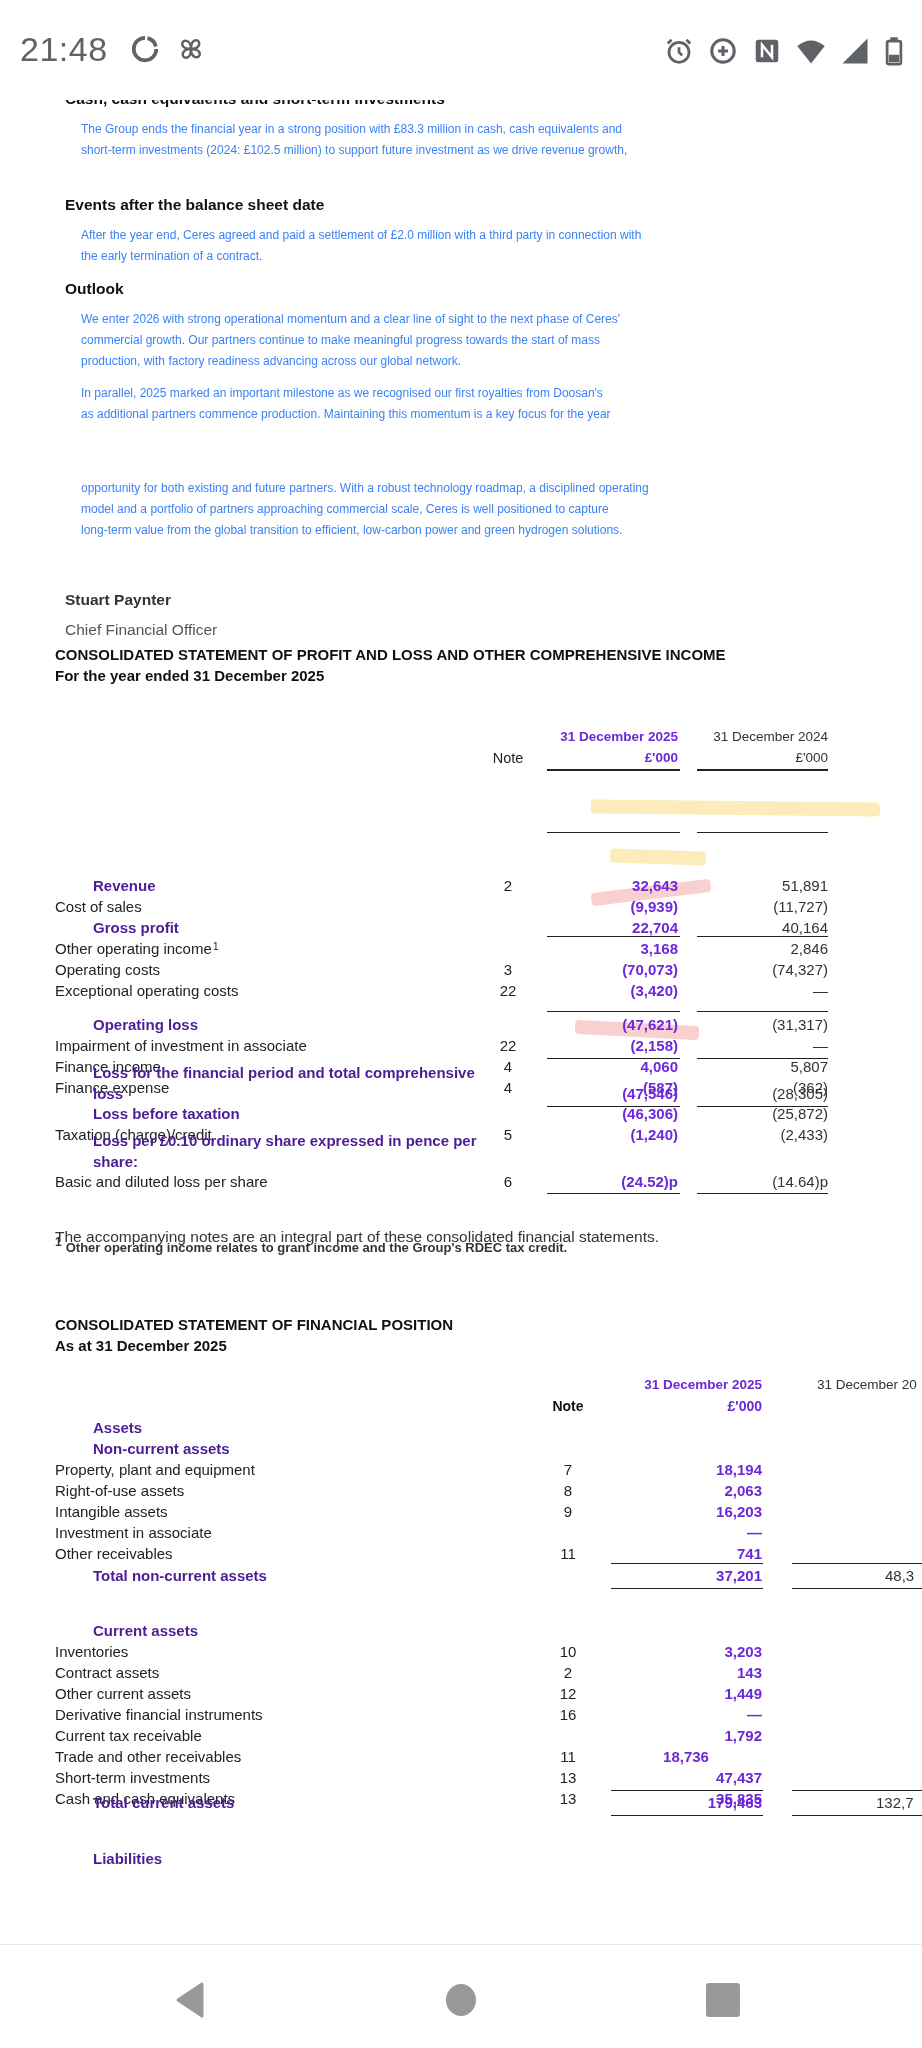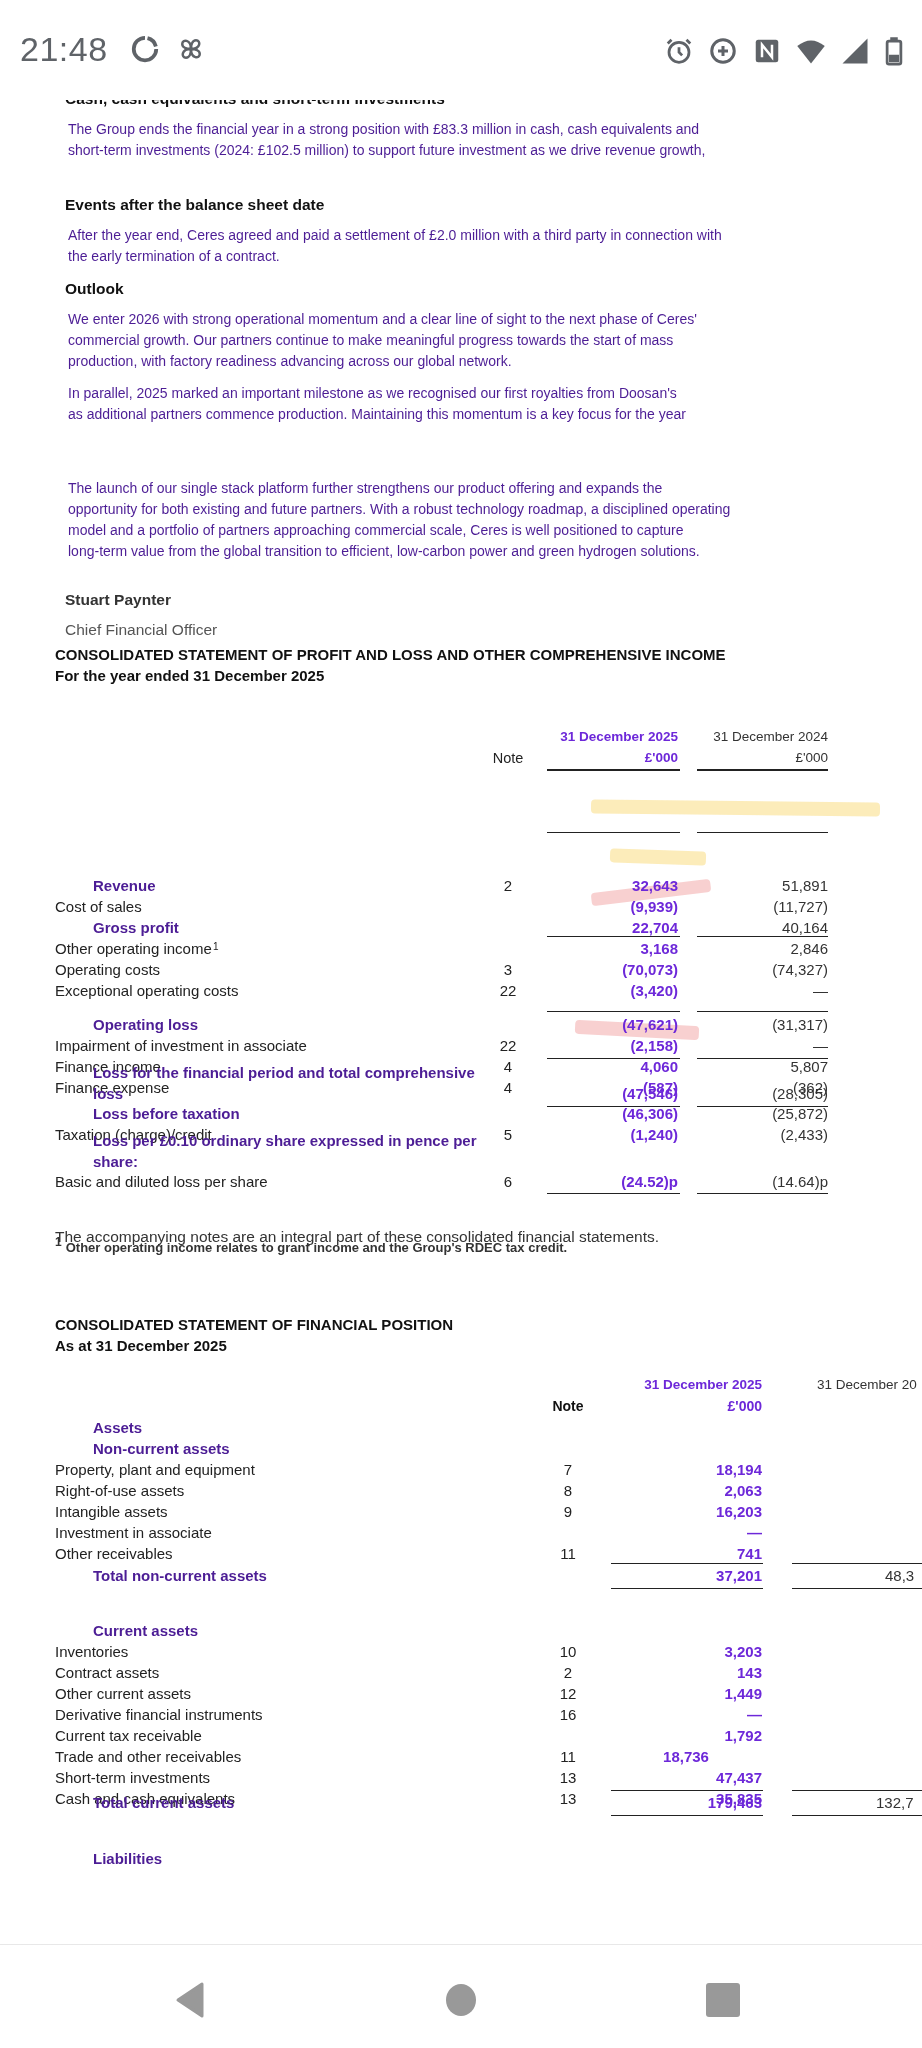--- a/index.html
+++ b/index.html
@@ -10,21 +10,21 @@
   .status-bar { position: absolute; top: 0; left: 0; width: 922px; height: 100px; background: #ffffff; z-index: 5; }
   .status-time { position: absolute; left: 20px; top: 30px; font-size: 34px; color: #5f6368; letter-spacing: 0.5px; }
   .status-left-icons { position: absolute; left: 130px; top: 34px; display: flex; gap: 16px; align-items: center; }
   .status-right-icons { position: absolute; right: 18px; top: 36px; display: flex; gap: 14px; align-items: center; }
   .sicon { width: 30px; height: 30px; display: inline-block; }
   .sicon svg { width: 100%; height: 100%; display: block; }
 
   
   .doc { position: absolute; top: 84px; left: 0; width: 922px; }
   .h-sub { position: absolute; left: 65px; font-size: 15.5px; font-weight: bold; color: #111; }
-  .para { position: absolute; left: 68px; width: 790px; font-size: 14px; line-height: 21px; color: #4c1d95; }
+  .para { position: absolute; left: 81px; width: 790px; font-size: 12px; line-height: 21px; color: #3b82f6; }
 
   .sign-name { position: absolute; left: 65px; font-size: 15.5px; font-weight: bold; color: #333; }
   .sign-title { position: absolute; left: 65px; font-size: 15.5px; color: #555; }
 
   .stmt-title { position: absolute; left: 55px; font-size: 15px; font-weight: bold; color: #111; }
 
   
   .tbl { position: absolute; left: 55px; font-size: 15px; color: #222; }
   .row { position: absolute; left: 0; height: 20px; line-height: 20px; white-space: nowrap; }
   .cell-label { position: absolute; left: 0; }
@@ -130,21 +130,20 @@
   <div class="para" style="top:225px;">
     <div>We enter 2026 with strong operational momentum and a clear line of sight to the next phase of Ceres'</div>
     <div>commercial growth. Our partners continue to make meaningful progress towards the start of mass</div>
     <div>production, with factory readiness advancing across our global network.</div>
   </div>
   <div class="para" style="top:299px;">
     <div>In parallel, 2025 marked an important milestone as we recognised our first royalties from Doosan's</div>
     <div>as additional partners commence production. Maintaining this momentum is a key focus for the year</div>
   </div>
   <div class="para" style="top:394px;">
-    <div>The launch of our single stack platform further strengthens our product offering and expands the</div>
     <div>opportunity for both existing and future partners. With a robust technology roadmap, a disciplined operating</div>
     <div>model and a portfolio of partners approaching commercial scale, Ceres is well positioned to capture</div>
     <div>long-term value from the global transition to efficient, low-carbon power and green hydrogen solutions.</div>
   </div>
 
   <div class="sign-name" style="top:507px;">Stuart Paynter</div>
   <div class="sign-title" style="top:537px;">Chief Financial Officer</div>
 
   <div class="stmt-title" style="top: 562px;">CONSOLIDATED STATEMENT OF PROFIT AND LOSS AND OTHER COMPREHENSIVE INCOME</div>
   <div class="stmt-title" style="top: 583px;">For the year ended 31 December 2025</div>

